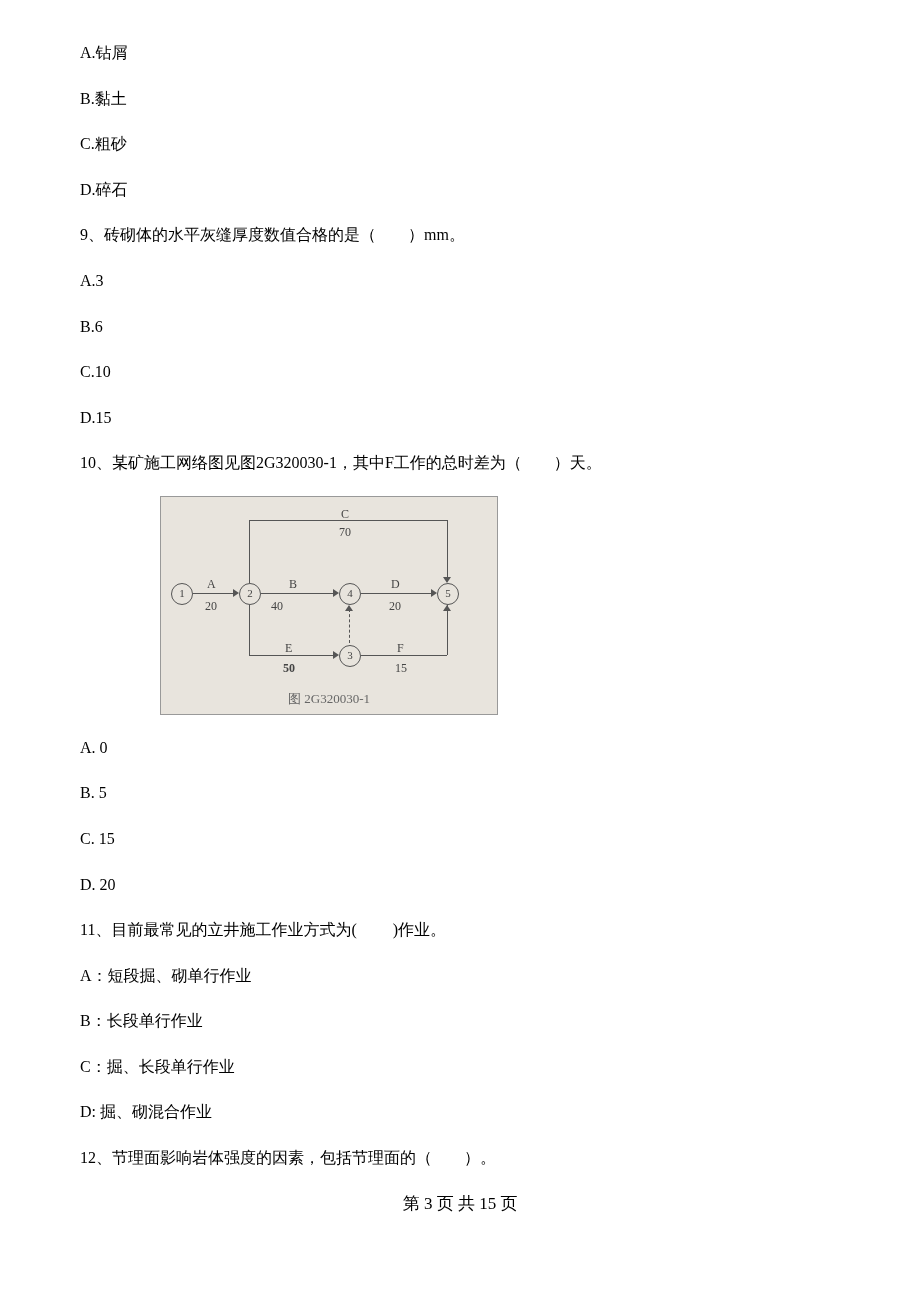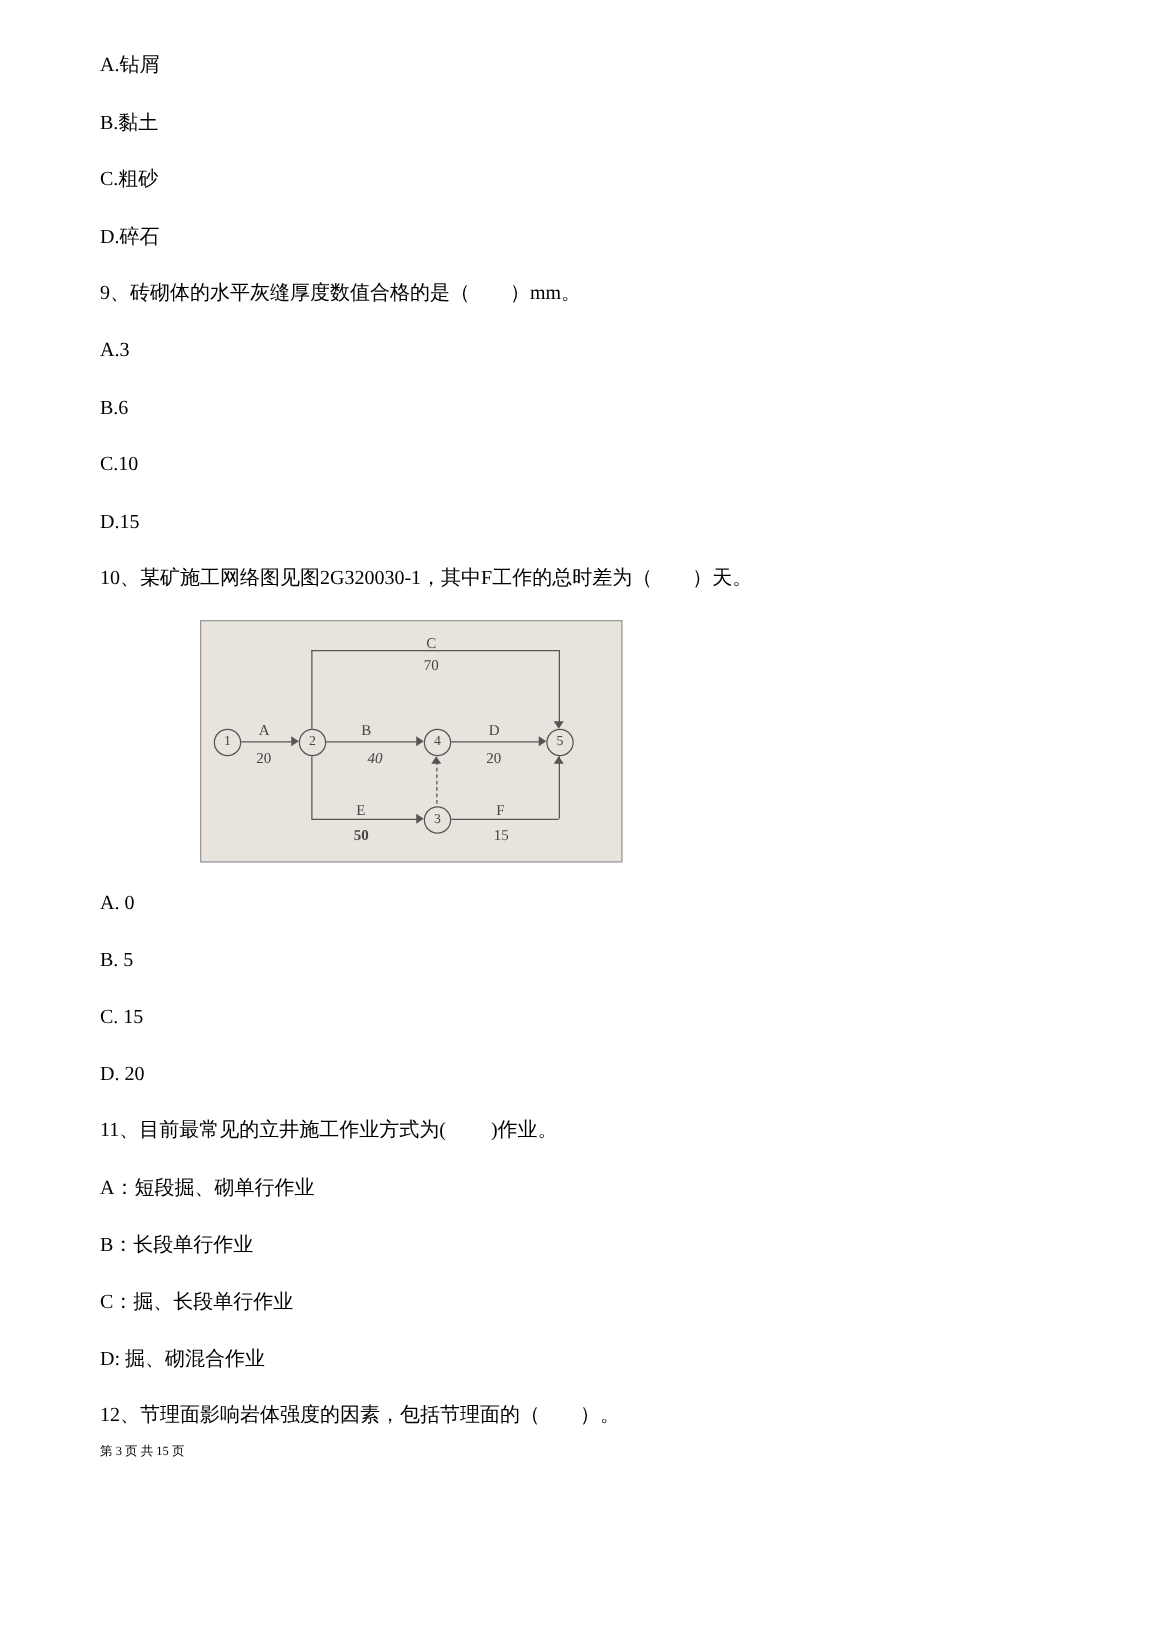--- a/index.html
+++ b/index.html
@@ -86,22 +86,22 @@
     position: absolute;
     border-left: 1.5px dashed #555;
   }
   .diagram-caption {
     text-align: center;
     font-size: 13px;
     color: #666;
     padding-top: 4px;
   }
   .footer {
-    text-align: left;
-    font-size: 10px;
+    text-align: center;
+    font-size: 17px;
     margin-top: 0;
   }
 </style>
 </head>
 <body>
 
 <div class="option">A.钻屑</div>
 <div class="option">B.黏土</div>
 <div class="option">C.粗砂</div>
 <div class="option">D.碎石</div>
@@ -124,21 +124,21 @@
     <div class="node" style="left:170px; top:140px;">3</div>
 
     <div class="arrowline" style="left:24px; top:88px; width:44px;"></div>
     <div class="arrowhead right" style="left:64px; top:84px;"></div>
     <div class="edge-label" style="left:38px; top:70px;">A</div>
     <div class="edge-label" style="left:36px; top:92px;">20</div>
 
     <div class="arrowline" style="left:92px; top:88px; width:76px;"></div>
     <div class="arrowhead right" style="left:164px; top:84px;"></div>
     <div class="edge-label" style="left:120px; top:70px;">B</div>
-    <div class="edge-label" style="left:125px; top:92px;font-style:italic;">40</div>
+    <div class="edge-label" style="left:102px; top:92px;">40</div>
 
     <div class="arrowline" style="left:192px; top:88px; width:74px;"></div>
     <div class="arrowhead right" style="left:262px; top:84px;"></div>
     <div class="edge-label" style="left:222px; top:70px;">D</div>
     <div class="edge-label" style="left:220px; top:92px;">20</div>
 
     <div class="vline" style="left:80px; top:15px; height:63px;"></div>
     <div class="arrowline" style="left:80px; top:15px; width:198px;"></div>
     <div class="vline" style="left:278px; top:15px; height:58px;"></div>
     <div class="arrowhead down" style="left:274px; top:72px;"></div>
@@ -153,28 +153,29 @@
 
     <div class="dashline" style="left:180px; top:104px; height:34px;"></div>
     <div class="arrowhead up" style="left:176px; top:100px;"></div>
 
     <div class="arrowline" style="left:192px; top:150px; width:86px;"></div>
     <div class="vline" style="left:278px; top:100px; height:50px;"></div>
     <div class="arrowhead up" style="left:274px; top:100px;"></div>
     <div class="edge-label" style="left:228px; top:134px;">F</div>
     <div class="edge-label" style="left:226px; top:154px;">15</div>
   </div>
+  <div class="diagram-caption">图 2G320030-1</div>
 </div>
 
 <div class="option">A. 0</div>
 <div class="option">B. 5</div>
 <div class="option">C. 15</div>
 <div class="option">D. 20</div>
 
 <div class="question">11、目前最常见的立井施工作业方式为(　　 )作业。</div>
 <div class="option">A：短段掘、砌单行作业</div>
 <div class="option">B：长段单行作业</div>
 <div class="option">C：掘、长段单行作业</div>
 <div class="option">D: 掘、砌混合作业</div>
 
-<div class="question" style="margin-bottom:8px;">12、节理面影响岩体强度的因素，包括节理面的（　　）。</div>
+<div class="question" style="margin-bottom:19px;">12、节理面影响岩体强度的因素，包括节理面的（　　）。</div>
 
 <div class="footer">第 3 页 共 15 页</div>
 
 </body></html>

